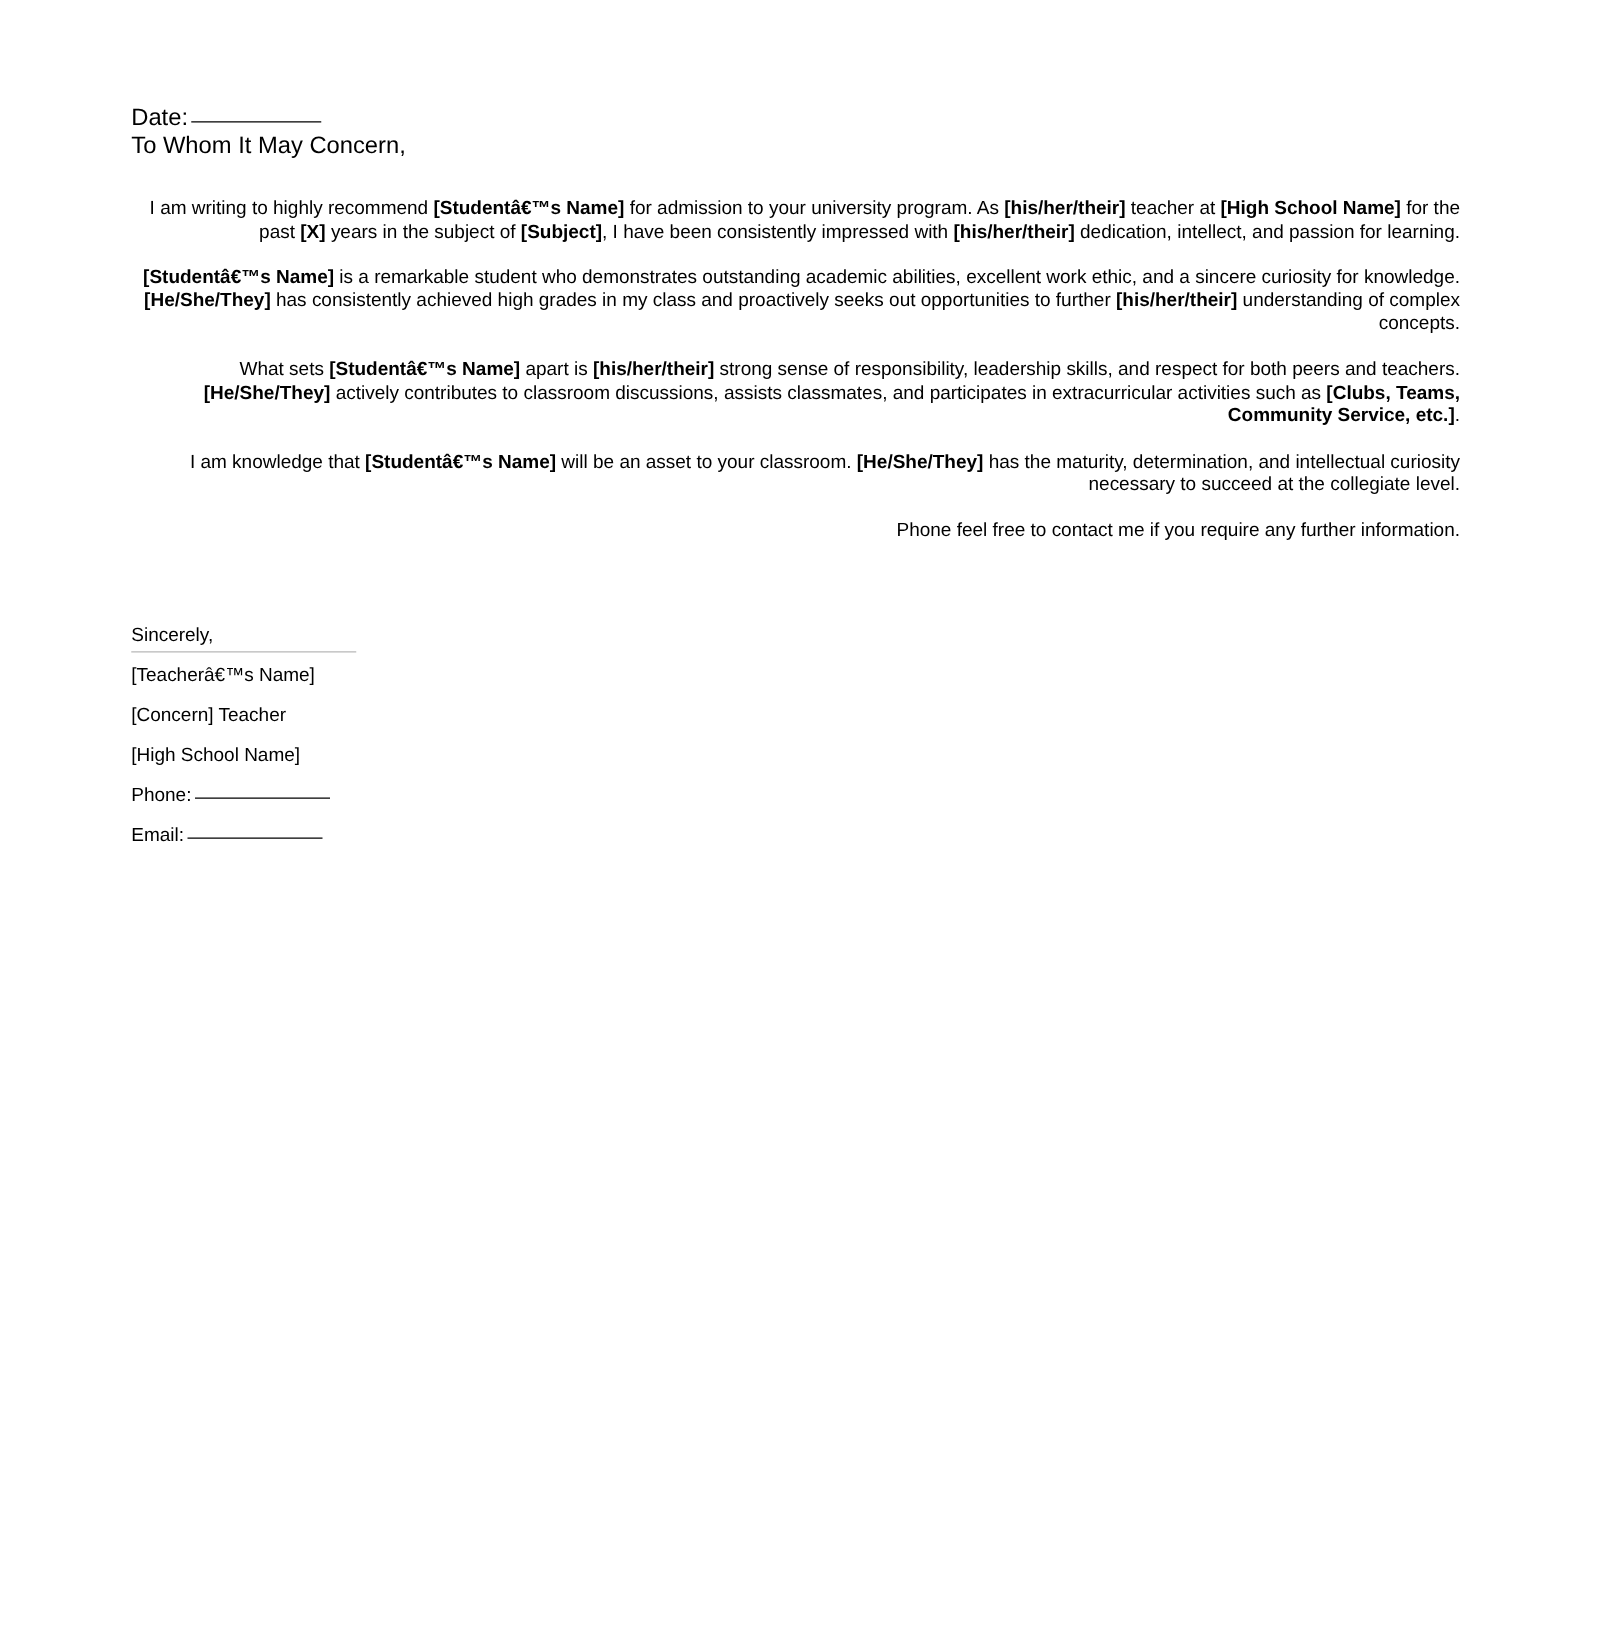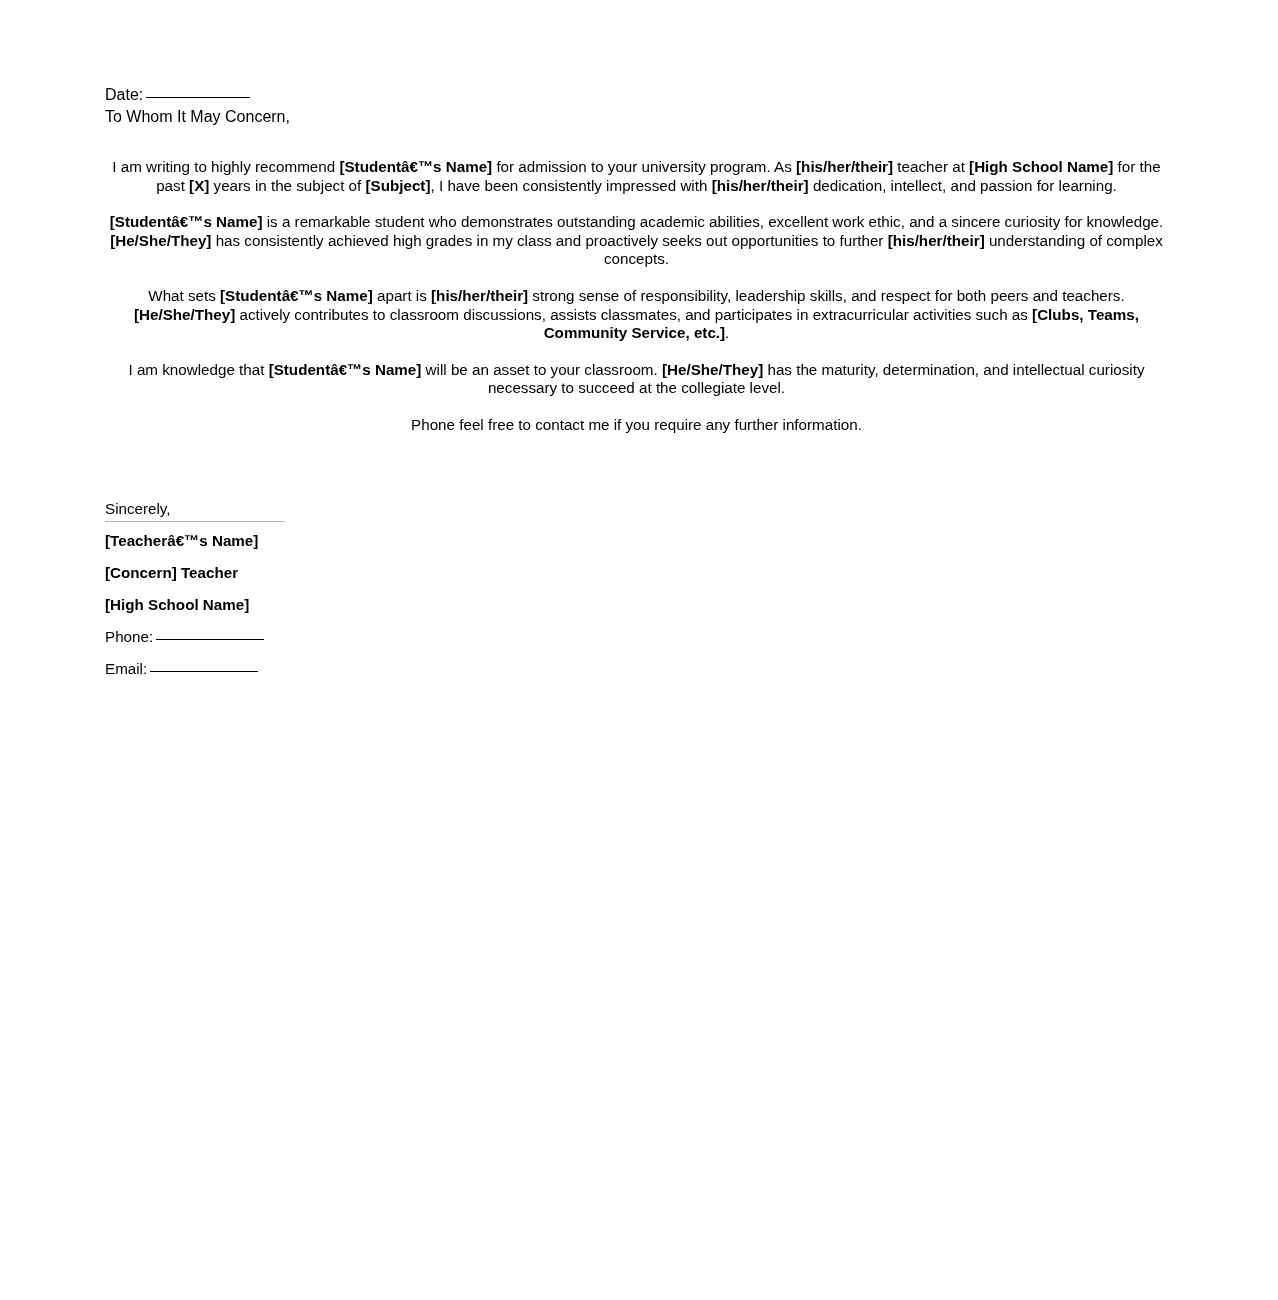--- a/index.html
+++ b/index.html
@@ -23,39 +23,39 @@
     box-sizing: border-box;
     padding: 84px 110px 0 105px;
   }
   .doc {
     width: 1063px;
   }
   .header-block {
     margin-bottom: 0;
   }
   .header-line {
-    font-size: 16px;
+    font-size: 19px;
     line-height: 22px;
   }
   .rule-fill {
     display: inline-block;
     border-bottom: 1.5px solid #000;
     width: 104px;
     height: 0;
     vertical-align: 2px;
     margin-left: 3px;
   }
   .rule-fill.wide {
     width: 108px;
   }
   p.para {
     font-size: 15.2px;
     line-height: 18.6px;
     margin: 0 0 18px 0;
-    text-align: center;
+    text-align: right;
     color: #000000;
   }
   p.para b, p.para strong {
     font-weight: bold;
   }
   .gap-before-body {
     height: 30px;
   }
   .gap-before-sign {
     height: 46px;
@@ -68,21 +68,21 @@
   .hr-thin {
     width: 180px;
     height: 1px;
     background: #b8b8b8;
     border: 0;
     margin: 0 0 9px 0;
   }
   .sig-line {
     font-size: 15.2px;
     line-height: 19px;
-    font-weight: bold;
+    font-weight: normal;
     margin: 0 0 13px 0;
   }
   .contact-line {
     font-size: 15.2px;
     line-height: 19px;
     font-weight: normal;
     margin: 0 0 13px 0;
   }
   .contact-line .rule-fill {
     width: 108px;

